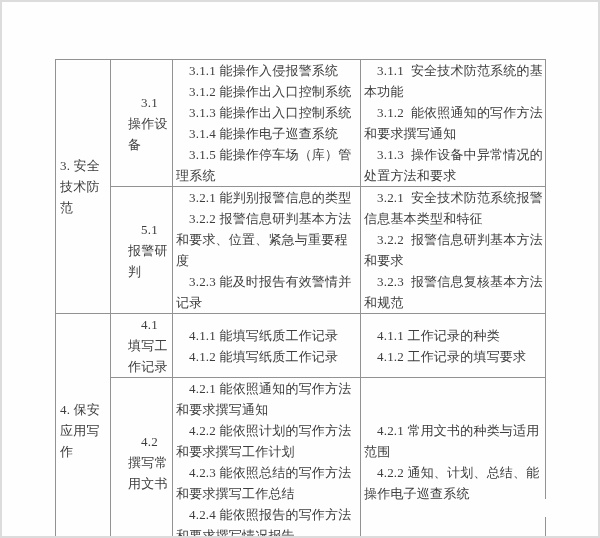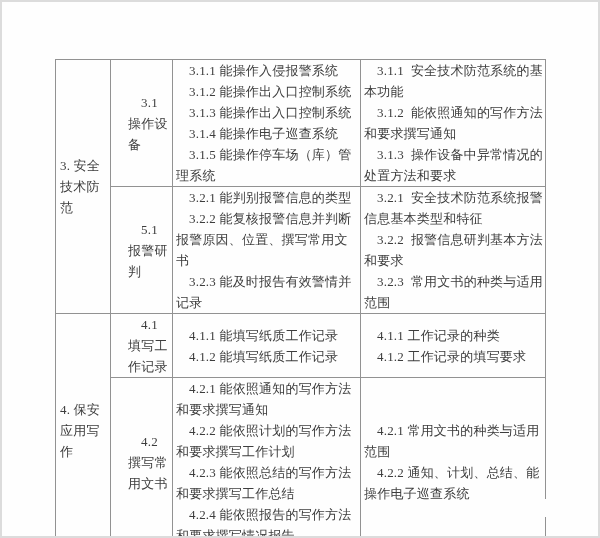--- a/index.html
+++ b/index.html
@@ -72,27 +72,27 @@
         <td class="c4">
             <p>3.1.1  安全技术防范系统的基本功能</p>
             <p>3.1.2  能依照通知的写作方法和要求撰写通知</p>
             <p>3.1.3  操作设备中异常情况的处置方法和要求</p>
           </td>
       </tr>
       <tr class="r-32">
         <td class="c2">5.1 报警研判</td>
         <td class="c3">
             <p>3.2.1 能判别报警信息的类型</p>
-            <p>3.2.2 能复核报警信息并判断报警原因、位置、撰写常用文书</p>
+            <p>3.2.2 报警信息研判基本方法和要求、位置、紧急与重要程度</p>
             <p>3.2.3 能及时报告有效警情并记录</p>
           </td>
         <td class="c4">
             <p>3.2.1  安全技术防范系统报警信息基本类型和特征</p>
             <p>3.2.2  报警信息研判基本方法和要求</p>
-            <p>3.2.3  常用文书的种类与适用范围</p>
+            <p>3.2.3  报警信息复核基本方法和规范</p>
           </td>
       </tr>
       <tr class="r-41">
         <td class="c1" rowspan="2">4. 保安应用写作</td>
         <td class="c2">4.1 填写工作记录</td>
         <td class="c3">
             <p>4.1.1 能填写纸质工作记录</p>
             <p>4.1.2 能填写纸质工作记录</p>
           </td>
         <td class="c4">

